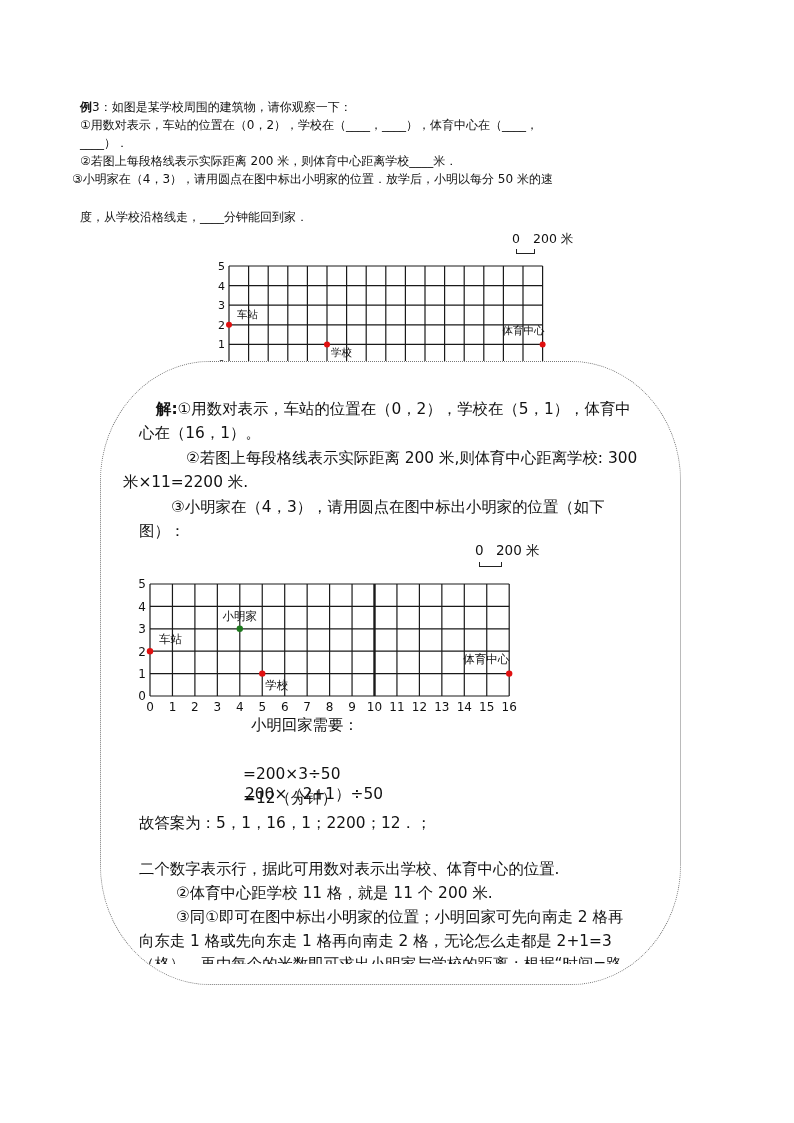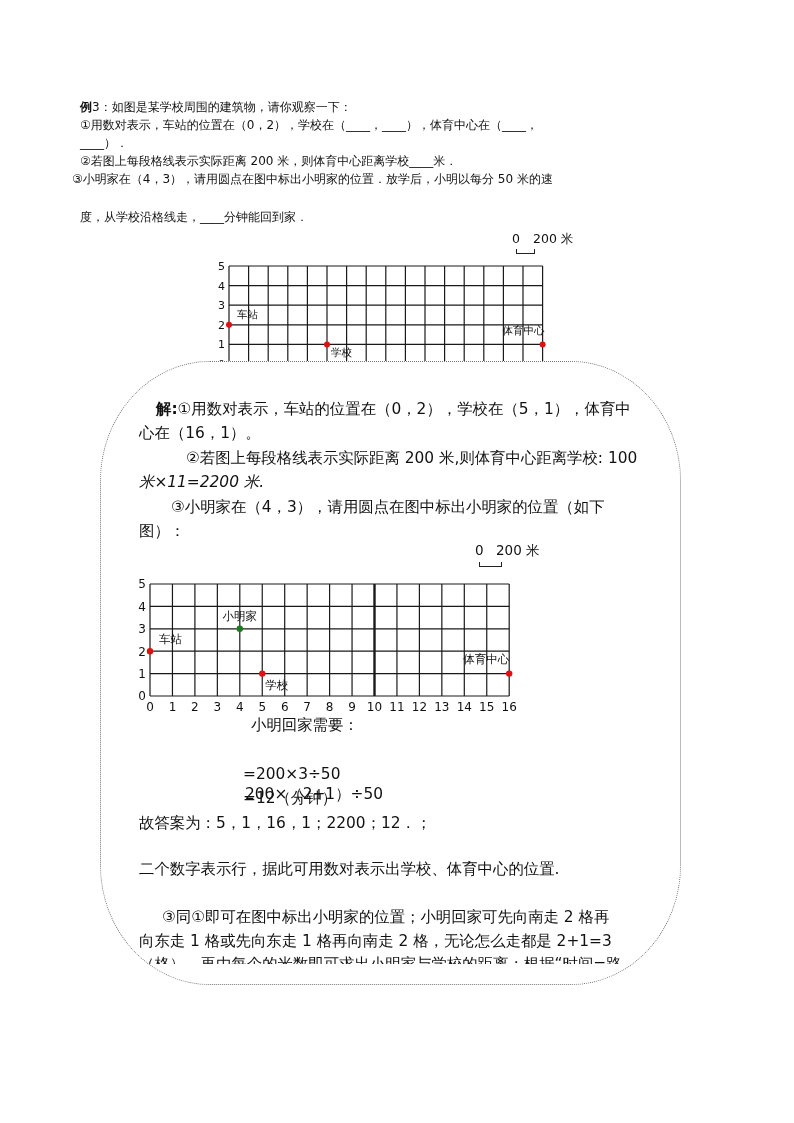--- a/index.html
+++ b/index.html
@@ -71,22 +71,22 @@
     <circle cx="332.6" cy="86.4" r="3" fill="#e01010"></circle>
     <text x="334.6" y="76.4" font-size="10.5" text-anchor="end" fill="#111">体育中心</text>
   </svg>
 
 <div class="box-clip">
   <div style="position:absolute; left:-100px; top:-361px; width:786px; height:1123px;">
     <div class="ans" style="left:155px; top:398px;">
       <span class="bold">解:</span><span>①用数对表示，车站的位置在（0，2），学校在（5，1），体育中</span>
     </div>
     <div class="ans" style="left:138px; top:422px;">心在（16，1）。</div>
-    <div class="ans" style="left:185px; top:447px;">②若图上每段格线表示实际距离 200 米,则体育中心距离学校: 100</div>
-    <div class="ans" style="left:138px; top:471px;font-style:italic;">米×11=2200 米.</div>
+    <div class="ans" style="left:185px; top:447px;">②若图上每段格线表示实际距离 200 米,则体育中心距离学校: 300</div>
+    <div class="ans" style="left:122px; top:471px;">米×11=2200 米.</div>
     <div class="ans" style="left:170px; top:496px;">③小明家在（4，3），请用圆点在图中标出小明家的位置（如下</div>
     <div class="ans" style="left:138px; top:520px;">图）：</div>
 
     <div class="scale" style="left:474px; top:541px; font-size:13.5px;">
       <span style="position:absolute;left:0;top:0;">0</span>
       <span style="position:absolute;left:21px;top:0;">200 米</span>
       <div class="bracket" style="left:4px; top:20px; width:21px;"></div>
     </div>
 
     <svg class="grid-wrap" style="left:130px; top:572px;" width="400" height="146" id="grid-bottom">
@@ -147,17 +147,18 @@
       </svg>
 
     <div class="ans" style="left:250px; top:714px;">小明回家需要：</div>
     <div class="ans" style="left:244px; top:738px;margin-top:45px;">200×（2+1）÷50</div>
     <div class="ans" style="left:242px; top:763px;">=200×3÷50</div>
     <div class="ans" style="left:242px; top:787px;">=12（分钟）</div>
 
     <div class="ans" style="left:138px; top:812px;">故答案为：5，1，16，1；2200；12．；</div>
 
     <div class="ans" style="left:138px; top:858px;">二个数字表示行，据此可用数对表示出学校、体育中心的位置.</div>
-    <div class="ans" style="left:161px; top:906px;">③同①即可在图中标出小明家的位置；小明回家可先向南走 2 格再</div>
+    <div class="ans" style="left:175px; top:882px;">②体育中心距学校 11 格，就是 11 个 200 米.</div>
+    <div class="ans" style="left:175px; top:906px;">③同①即可在图中标出小明家的位置；小明回家可先向南走 2 格再</div>
     <div class="ans" style="left:138px; top:930px;">向东走 1 格或先向东走 1 格再向南走 2 格，无论怎么走都是 2+1=3</div>
     <div class="ans" style="left:138px; top:953px; height:10px; overflow:hidden; line-height:20px;">（格）．再由每个的米数即可求出小明家与学校的距离；根据“时间=路</div>
   </div>
 </div>
 
 </body></html>

